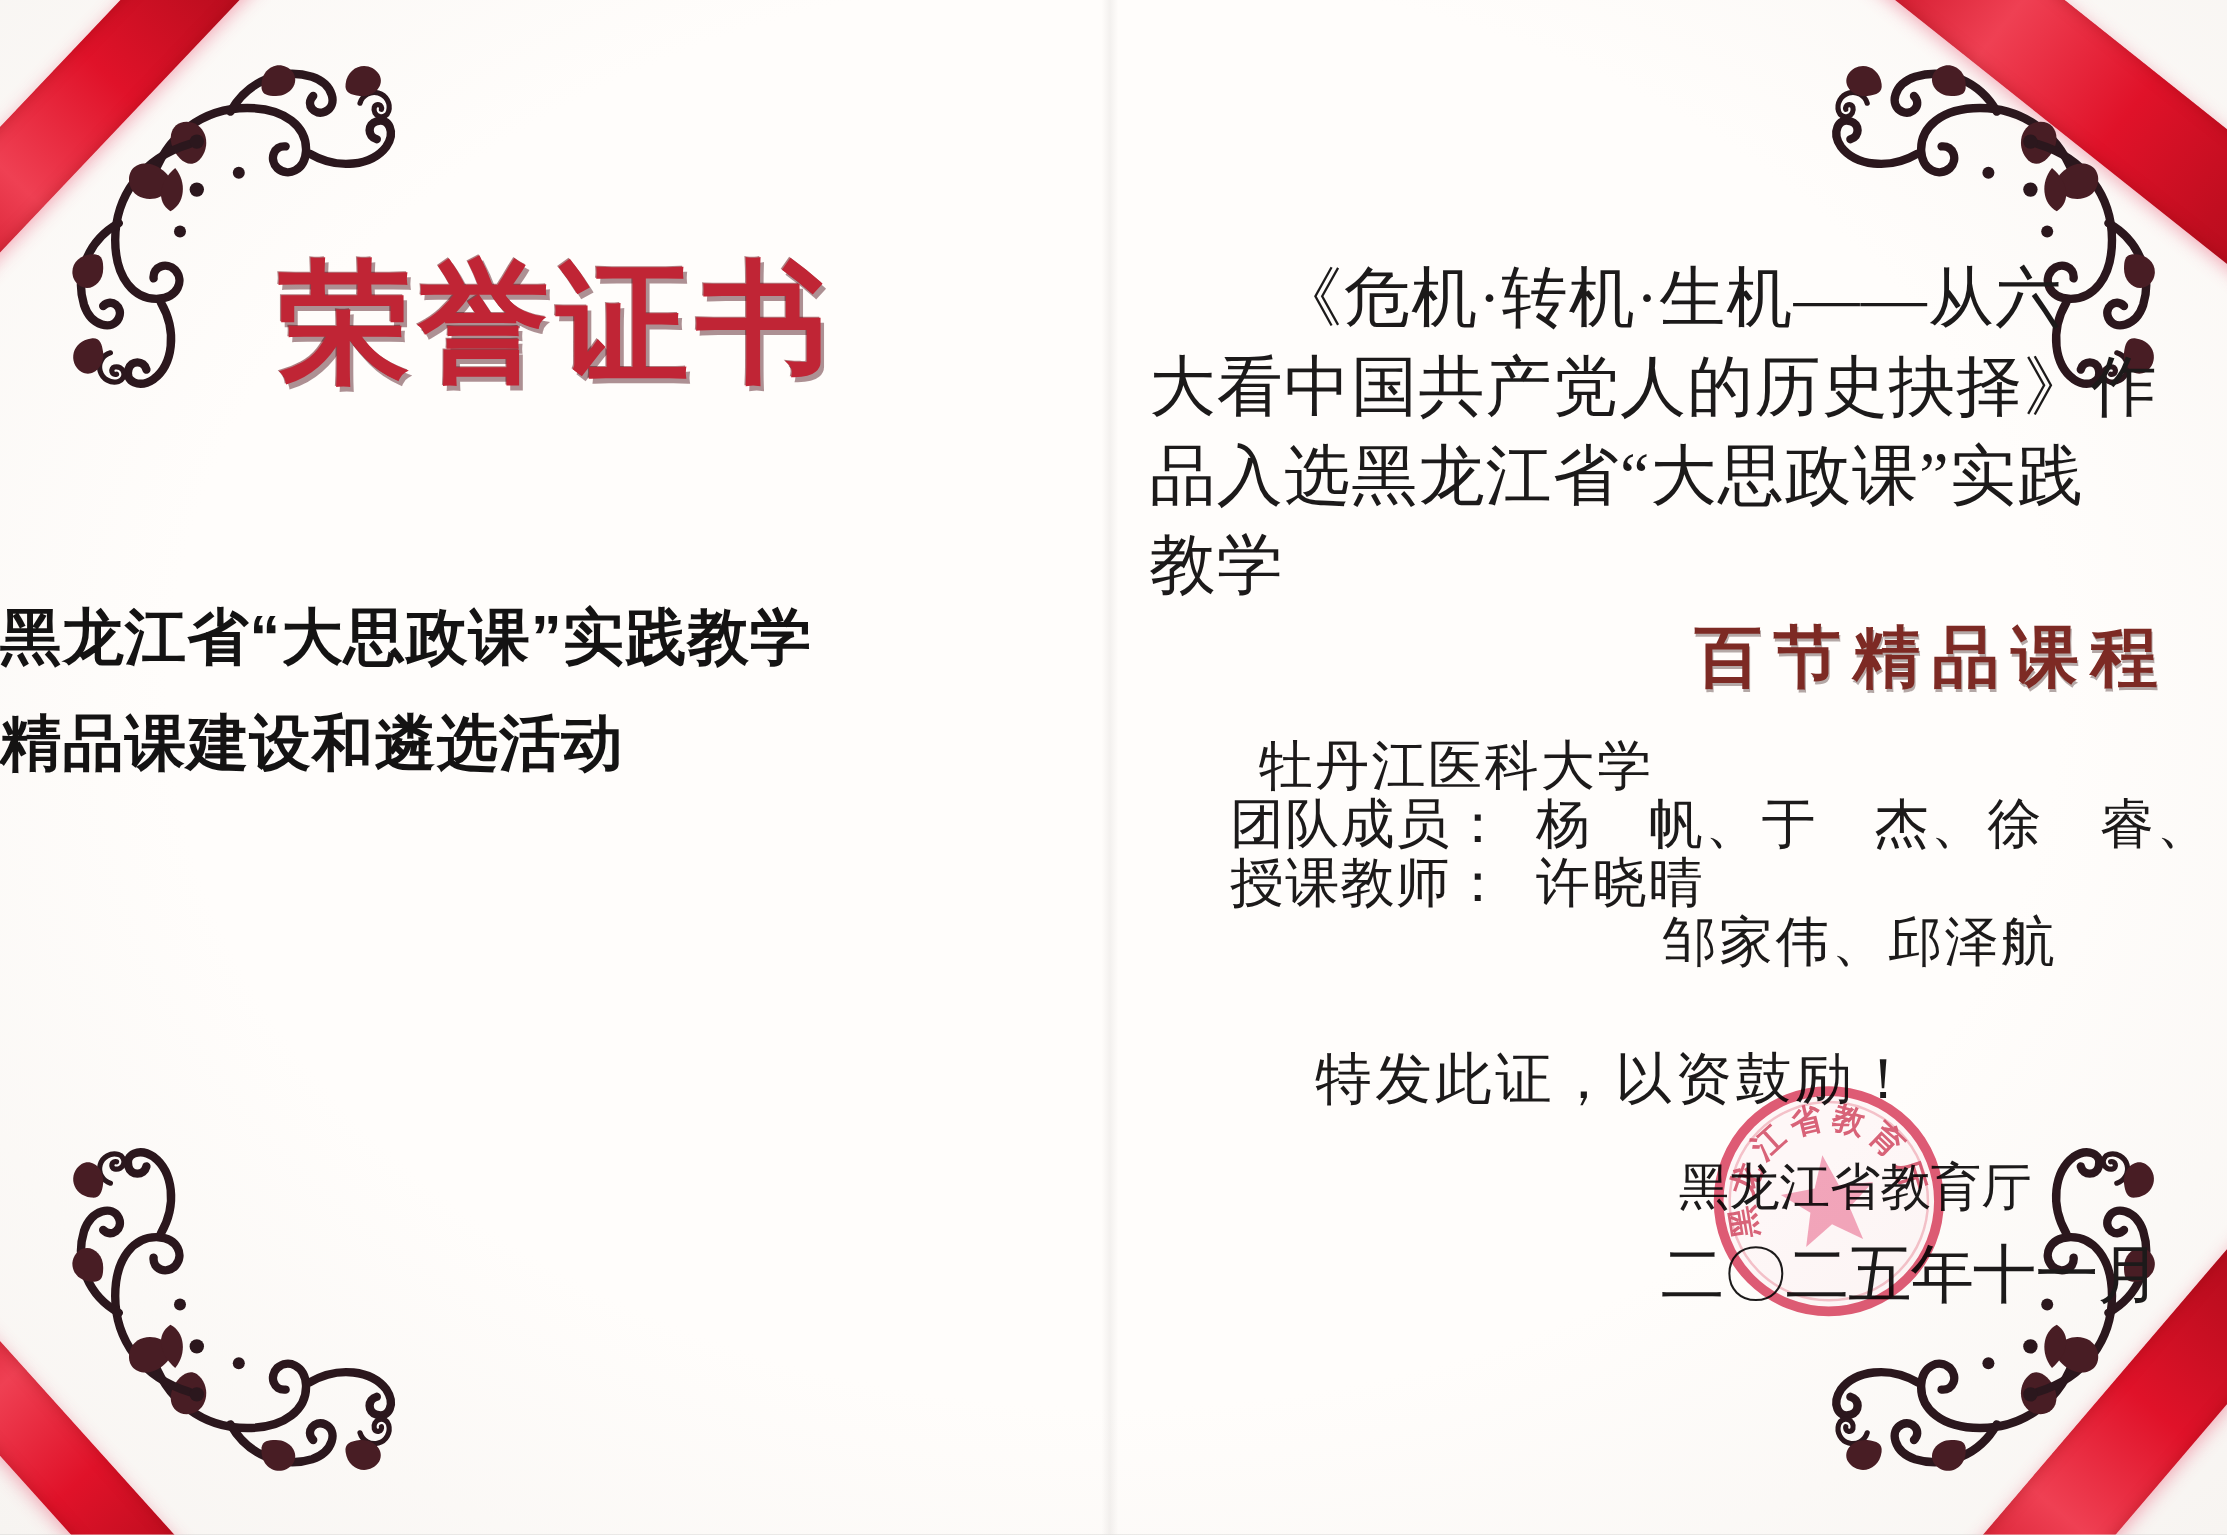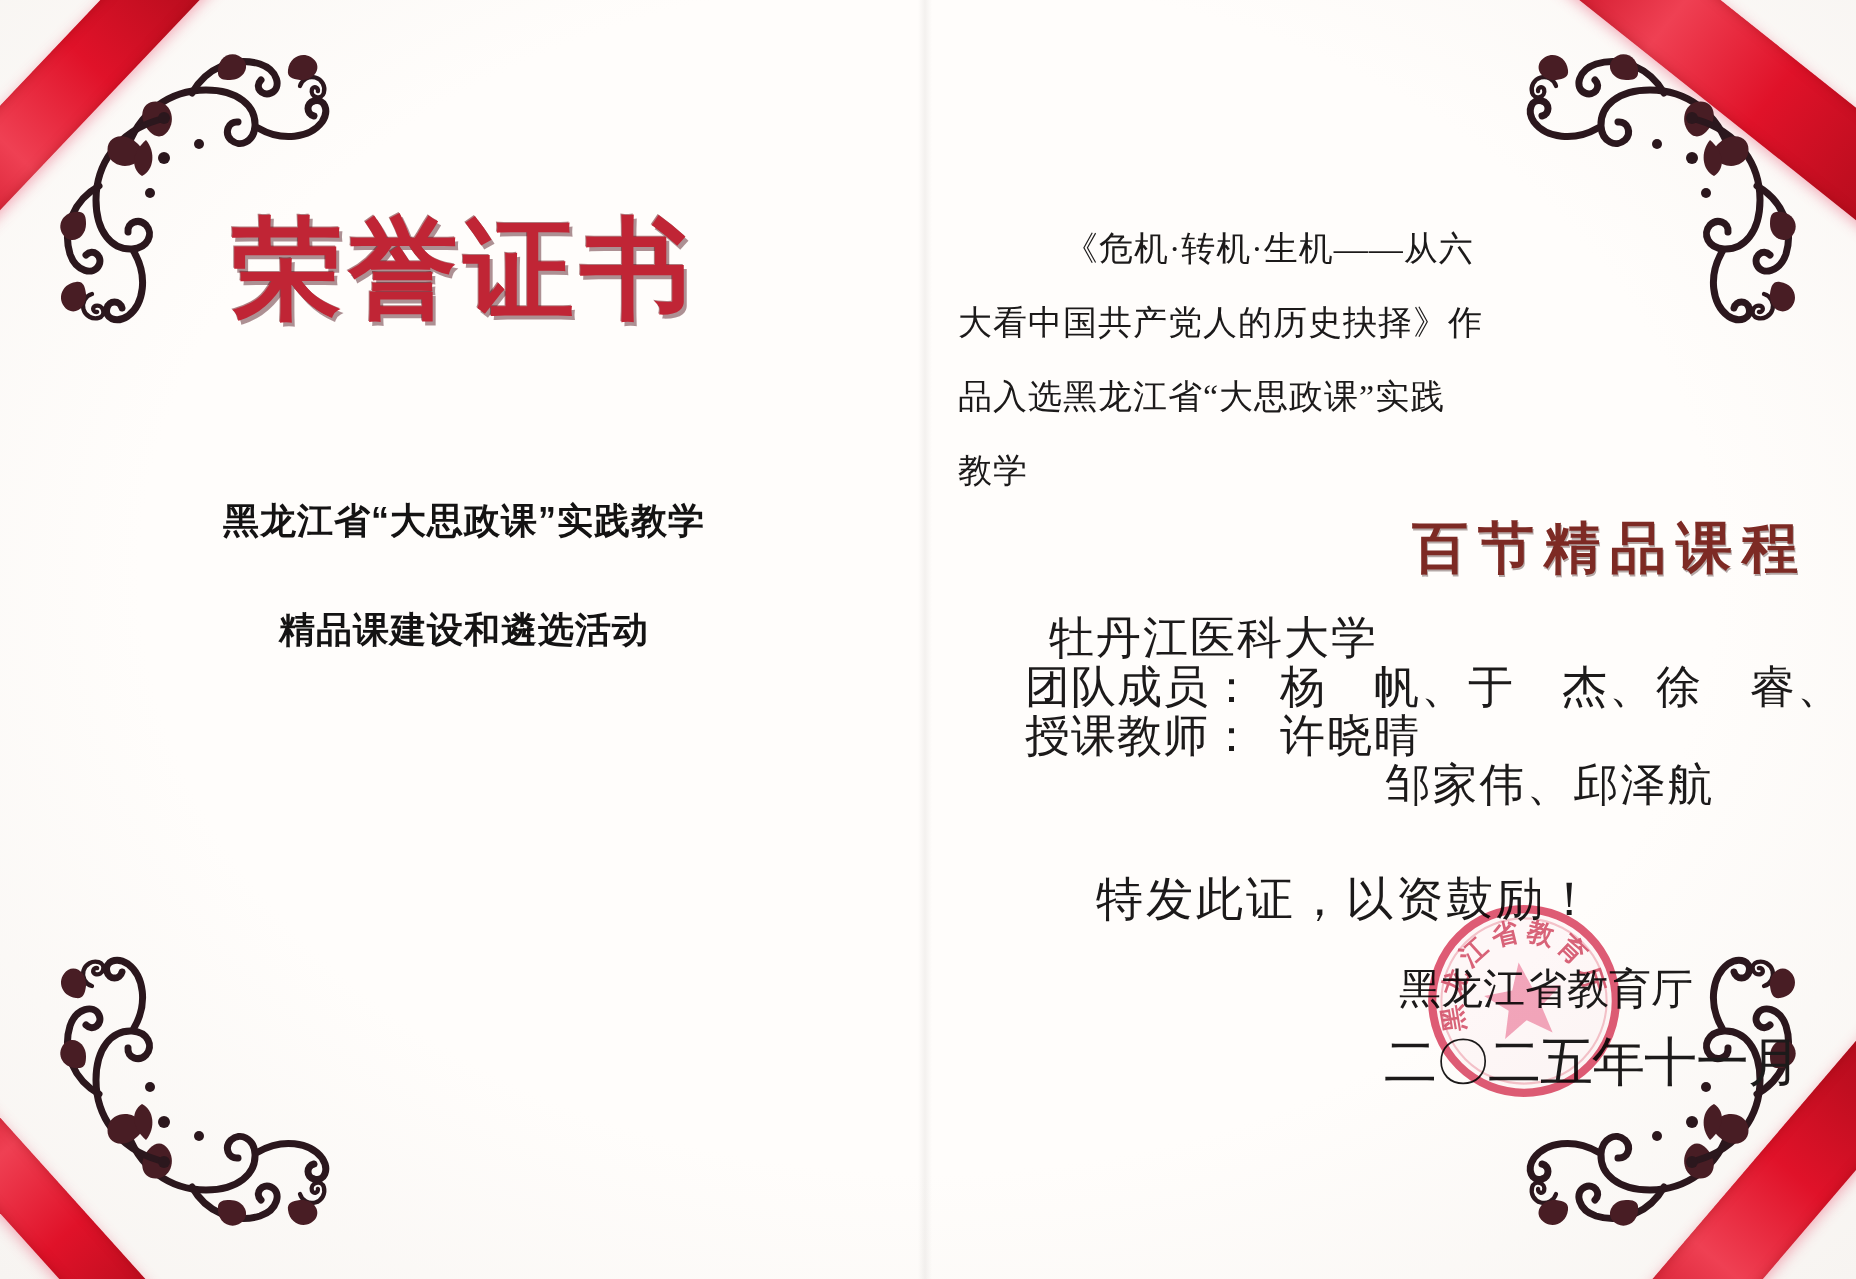--- a/index.html
+++ b/index.html
@@ -46,29 +46,29 @@
   .flo-dot{fill:var(--flourish-dark); stroke:none;}
   
   .title{
     position:absolute; left:0; top:196px; width:928px; text-align:center;
     font-size:110px; font-weight:bold; letter-spacing:6px;
     color:var(--title-red);
     text-shadow:3px 4px 0 rgba(74,12,20,.45), -1px -1px 0 rgba(110,20,28,.55);
     z-index:5;
   }
   .subtitle{
-    position:absolute; width:928px; text-align:center; left:0;
+    position:absolute; width:928px; left:0;
     font-family:"Liberation Sans","DejaVu Sans",sans-serif;
-    font-weight:bold; font-size:36px; color:#141313; letter-spacing:1px; z-index:5;
+    font-weight:bold; font-size:51px; color:#141313; letter-spacing:1px; z-index:5;
   }
   .subtitle.s1{top:497px;}
-  .subtitle.s2{top:606px;}
+  .subtitle.s2{top:586px;}
   
   .bodypara{position:absolute; left:958px; top:212px; width:860px;
-    font-size:34px; line-height:74px; letter-spacing:1px; z-index:5;}
+    font-size:55px; line-height:74px; letter-spacing:1px; z-index:5;}
   .bodypara .indent{padding-left:106px;}
   .bodyline{display:block; white-space:nowrap;}
   .award{
     position:absolute; left:928px; top:511px; width:880px; text-align:right;
     font-size:56px; font-weight:bold; letter-spacing:10px;
     color:var(--award-maroon); text-shadow:1px 2px 0 rgba(40,8,8,.35); z-index:5;
   }
   .fields{position:absolute; left:1025px; top:614px; z-index:5; font-size:45px; line-height:49px;}
   .frow{display:flex; white-space:nowrap; margin-bottom:0px;}
   .flabel{width:231px; letter-spacing:1px;}

